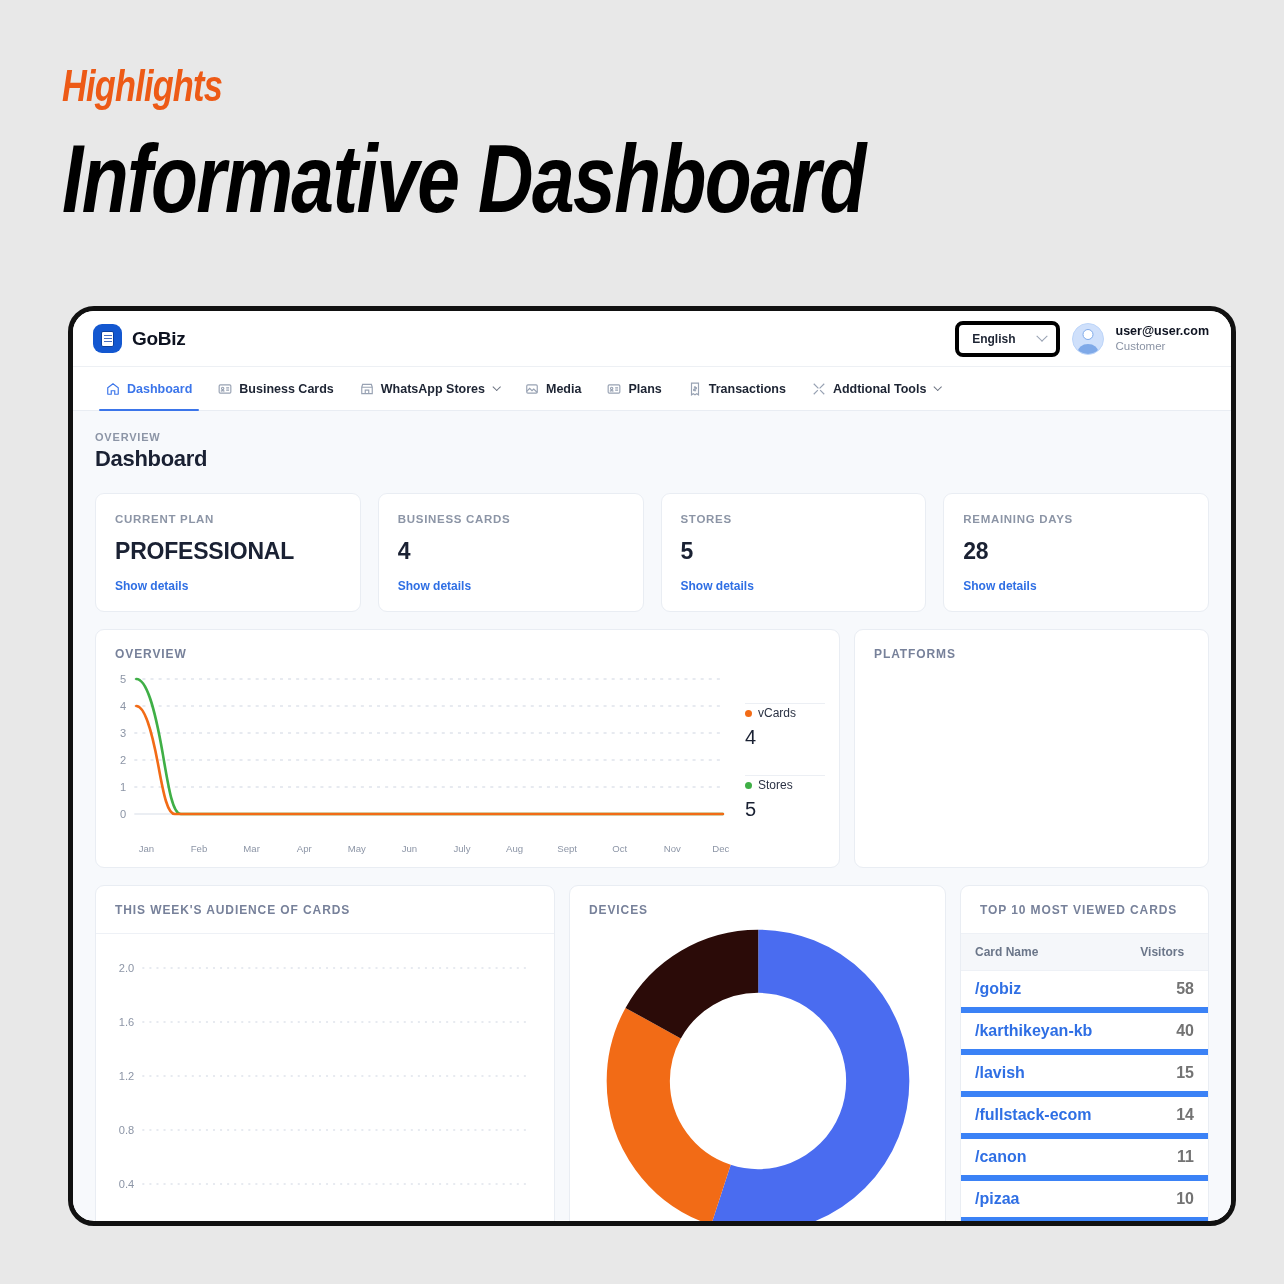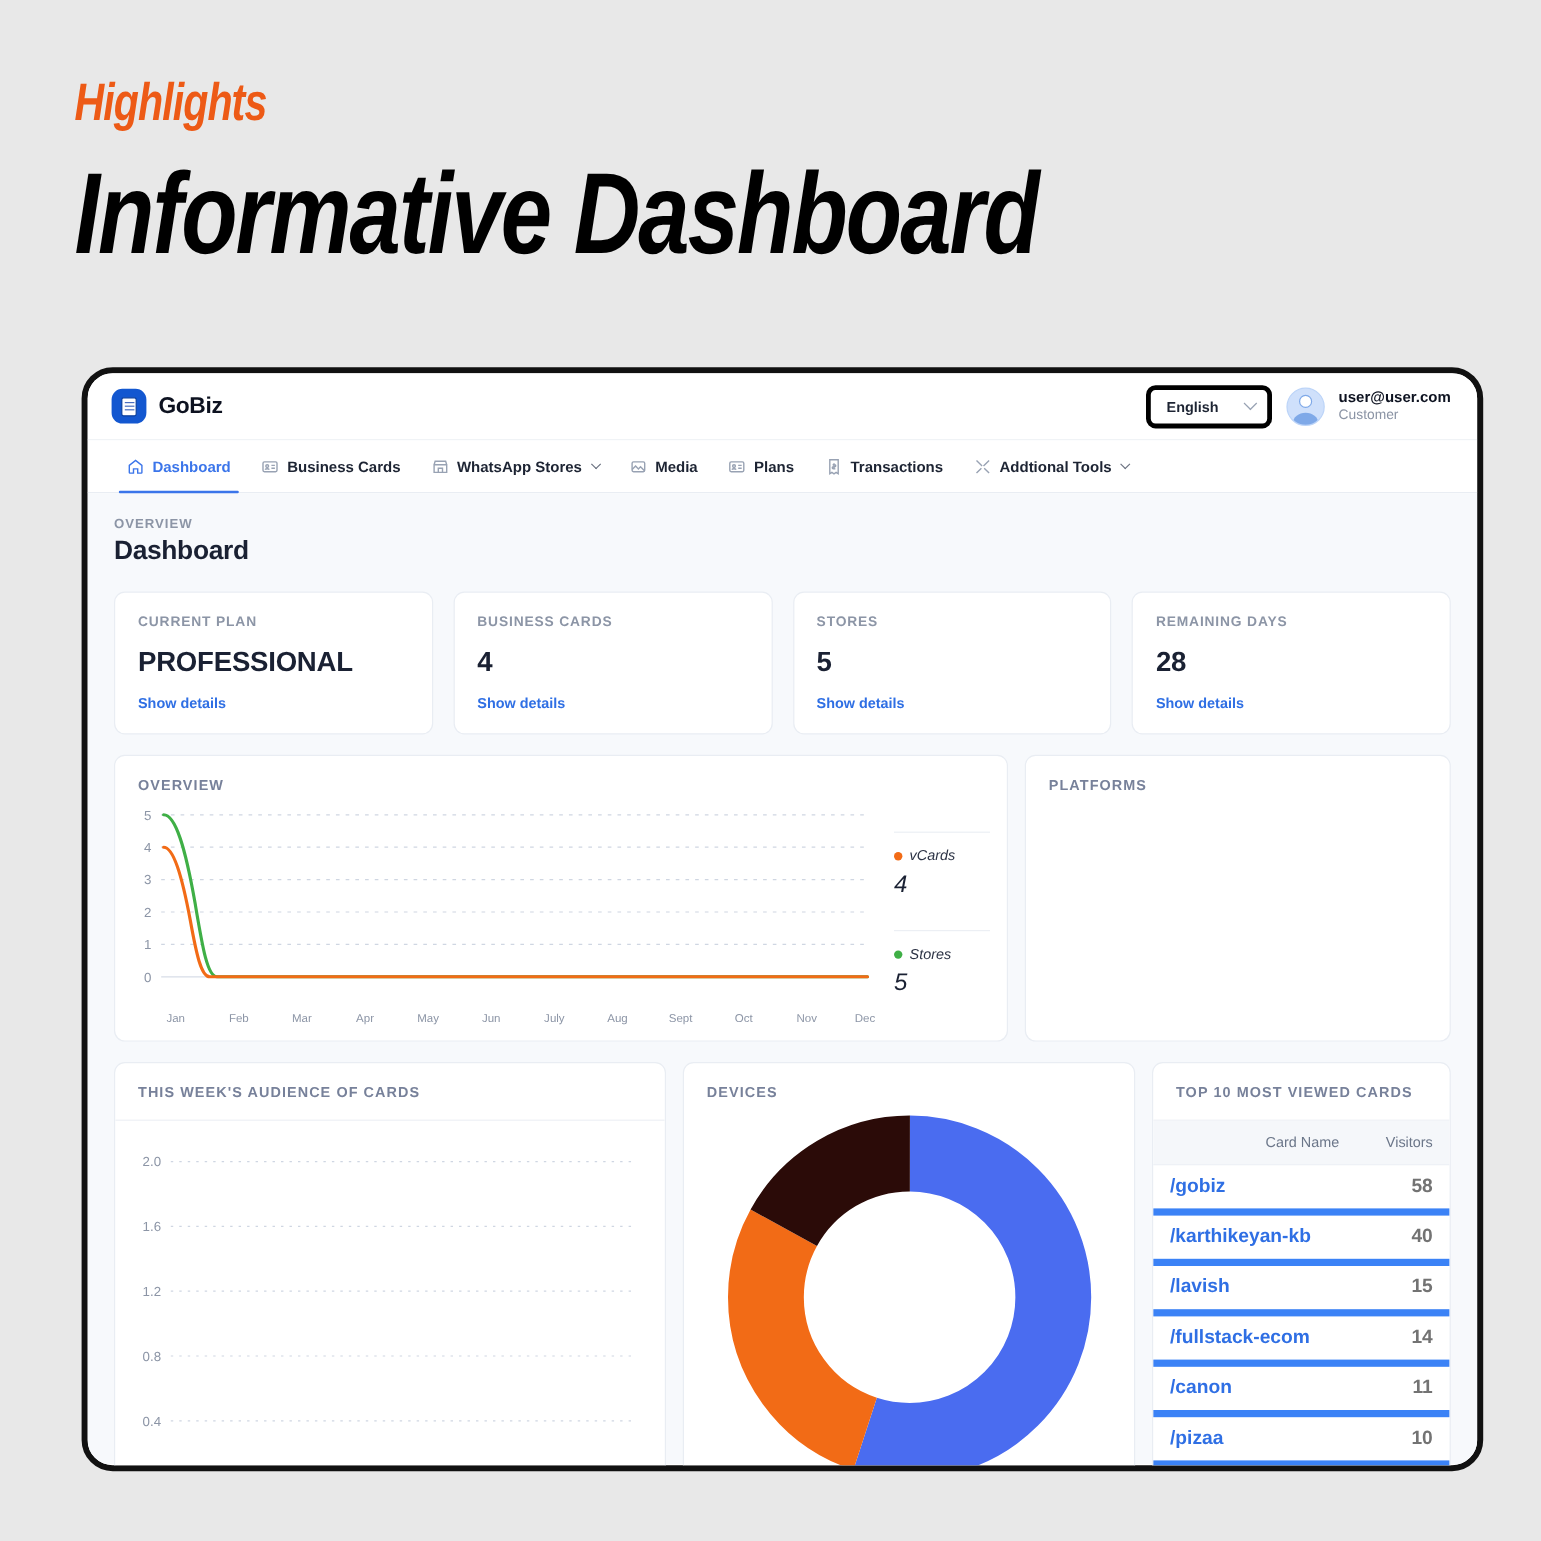--- a/index.html
+++ b/index.html
@@ -125,39 +125,39 @@
   .stat-value { font-size: 23px; font-weight: 700; color: #1a2133; margin-top: 13px; letter-spacing: -0.2px; }
   .stat-link { font-size: 12px; font-weight: 700; color: #2f6fe4; margin-top: 14px; cursor: pointer; }
 
   
   .mid { display: grid; grid-template-columns: 745px 1fr; gap: 14px; margin-top: 17px; }
   .card-title { font-size: 12px; font-weight: 700; color: #77819a; letter-spacing: 0.9px; padding: 17px 19px 0 19px; }
 
   .overview-body { display: flex; padding: 6px 14px 10px 10px; height: 206px; }
   .chart-wrap { flex: 1; position: relative; }
   .legend-col { width: 92px; padding-left: 12px; display: flex; flex-direction: column; justify-content: center; gap: 26px; }
-  .legend-block { border-top: 1px solid #eceff4; padding-top: 12px; font-style: italic; }
+  .legend-block { border-top: 1px solid #eceff4; padding-top: 2px; }
   .legend-row { display: flex; align-items: center; gap: 6px; }
   .legend-dot { width: 7px; height: 7px; border-radius: 50%; }
   .legend-name { font-size: 12px; color: #2b3244; }
   .legend-val { font-size: 20px; font-weight: 500; color: #1a2133; margin-top: 6px; }
 
   .platform-body { padding: 4px 0 12px 0; display: flex; flex-direction: column; align-items: center; }
   .donut-legend { display: flex; gap: 14px; align-items: center; justify-content: center; margin-top: 6px; }
   .donut-legend .item { display: flex; align-items: center; gap: 5px; font-size: 11px; font-weight: 700; color: #2b3244; }
   .donut-legend .dot { width: 8px; height: 8px; border-radius: 50%; }
 
   
   .bottom { display: grid; grid-template-columns: 460px 377px 1fr; gap: 14px; margin-top: 17px; }
   .bottom .card { overflow: hidden; }
   .audience-head { border-bottom: 1px solid #eef1f6; padding-bottom: 16px; }
 
   table { width: 100%; border-collapse: collapse; }
   thead th {
-    background: #f5f7fa; text-align: right; font-size: 12px; font-weight: 400;
+    background: #f5f7fa; text-align: left; font-size: 12px; font-weight: 700;
     color: #6b7689; padding: 11px 14px; border-top: 1px solid #eef1f6;
     border-bottom: 1px solid #eef1f6;
   }
   tbody td { padding: 9px 14px; font-size: 16px; font-weight: 700; border-bottom: 6px solid #3b82f6; }
   tbody td.name { color: #2f6fe4; }
   tbody td.num { color: #737373; text-align: right; }
 
   .axis-lbl { font-size: 9.5px; fill: #8c95a6; font-family: "Liberation Sans", sans-serif; }
 </style>
 </head>

